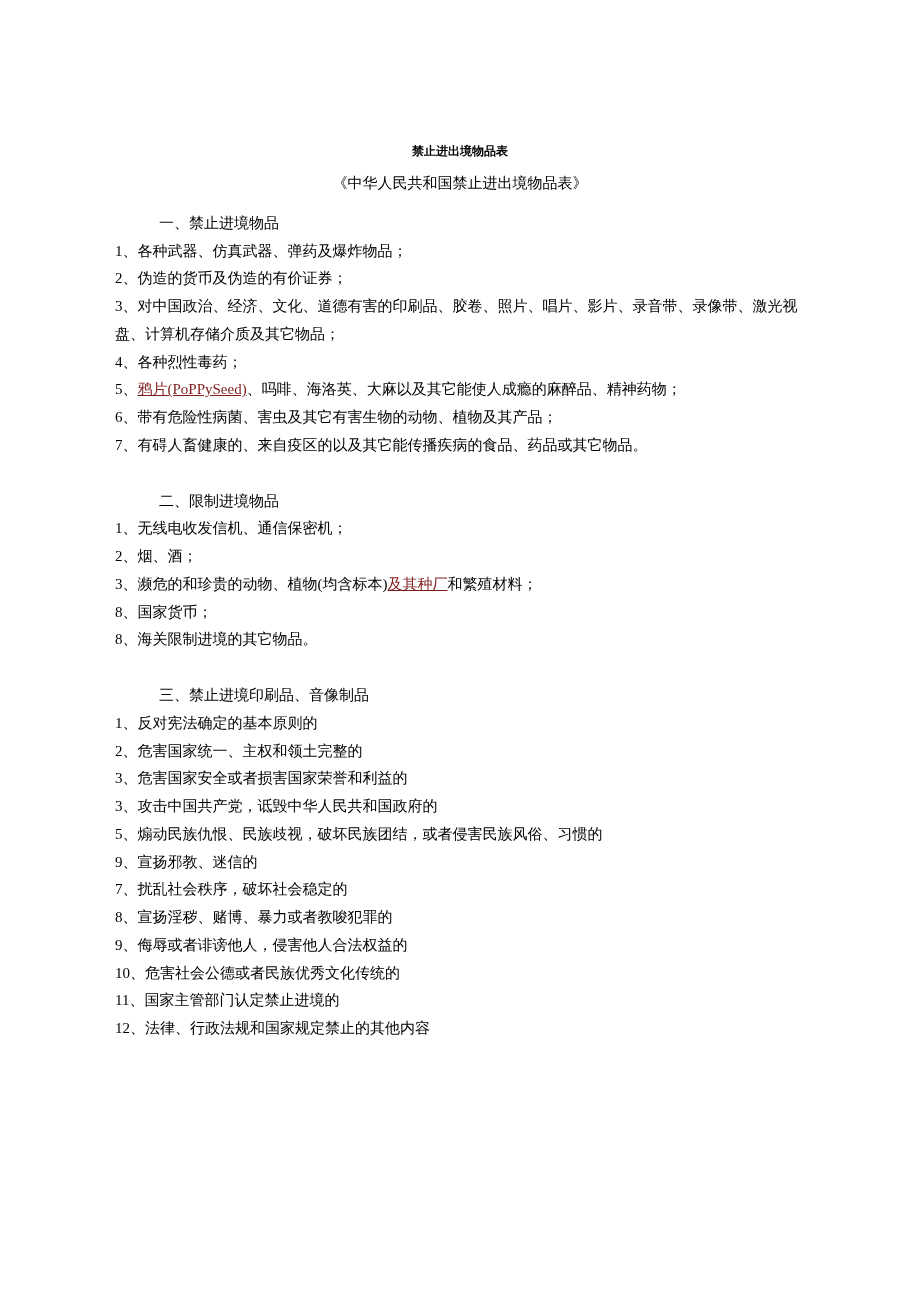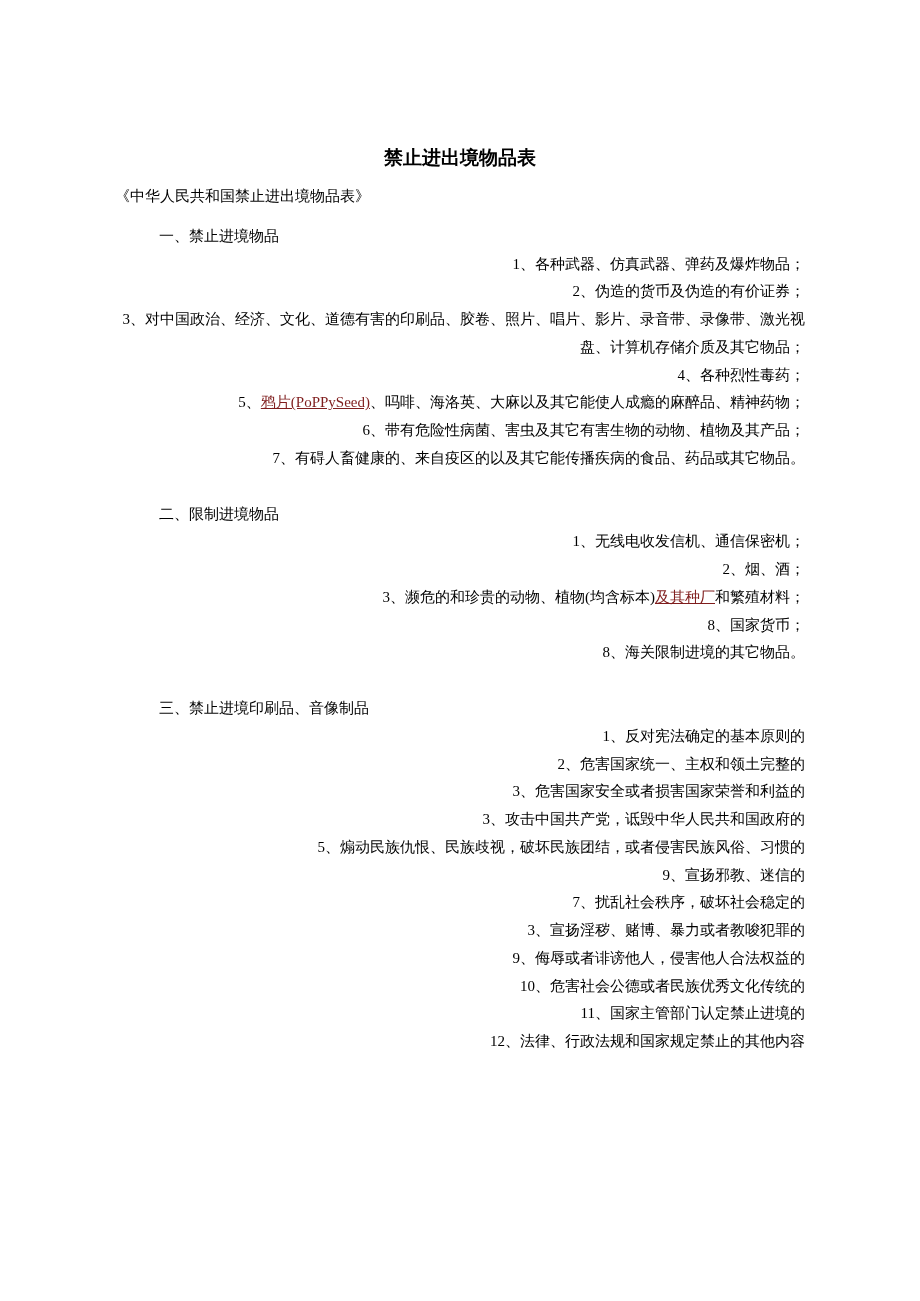--- a/index.html
+++ b/index.html
@@ -13,37 +13,36 @@
       width: 920px;
       min-height: 1301px;
       padding: 140px 115px 0 115px;
       color: #000000;
       font-size: 15px;
       line-height: 1.85;
     }
     .title {
       text-align: center;
       font-weight: bold;
-      font-size: 19px;
+      font-size: 12px;
       margin-bottom: 8px;
     }
     .subtitle {
-      text-align: left;
+      text-align: center;
       margin-bottom: 12px;
     }
     .section-header {
       margin-top: 0;
       margin-left: 44px;
     }
     .section-gap {
       margin-top: 28px;
     }
     .item {
       display: block;
-      text-align: right;
     }
     .link {
       color: #7f1d1d;
       text-decoration: underline;
     }
   </style>
 </head>
 <body>
 
 <div class="title">禁止进出境物品表</div>
@@ -70,17 +69,17 @@
 <div class="item">8、海关限制进境的其它物品。</div>
 
 <div class="section-header section-gap">三、禁止进境印刷品、音像制品</div>
 <div class="item">1、反对宪法确定的基本原则的</div>
 <div class="item">2、危害国家统一、主权和领土完整的</div>
 <div class="item">3、危害国家安全或者损害国家荣誉和利益的</div>
 <div class="item">3、攻击中国共产党，诋毁中华人民共和国政府的</div>
 <div class="item">5、煽动民族仇恨、民族歧视，破坏民族团结，或者侵害民族风俗、习惯的</div>
 <div class="item">9、宣扬邪教、迷信的</div>
 <div class="item">7、扰乱社会秩序，破坏社会稳定的</div>
-<div class="item">3、宣扬淫秽、赌博、暴力或者教唆犯罪的</div>
+<div class="item">8、宣扬淫秽、赌博、暴力或者教唆犯罪的</div>
 <div class="item">9、侮辱或者诽谤他人，侵害他人合法权益的</div>
 <div class="item">10、危害社会公德或者民族优秀文化传统的</div>
 <div class="item">11、国家主管部门认定禁止进境的</div>
 <div class="item">12、法律、行政法规和国家规定禁止的其他内容</div>
 
 </body></html>

